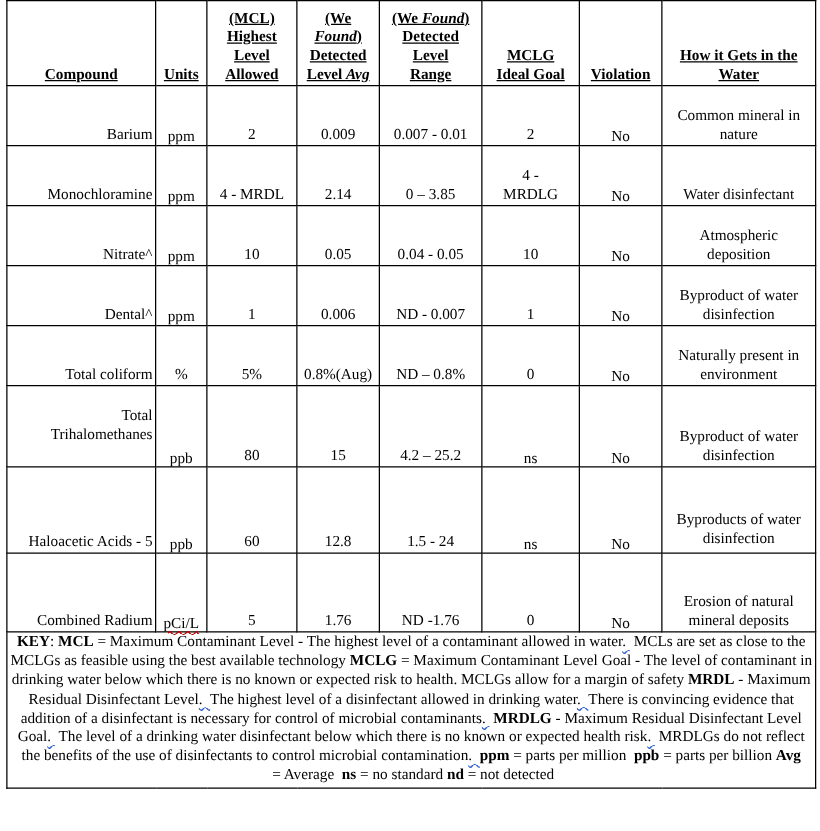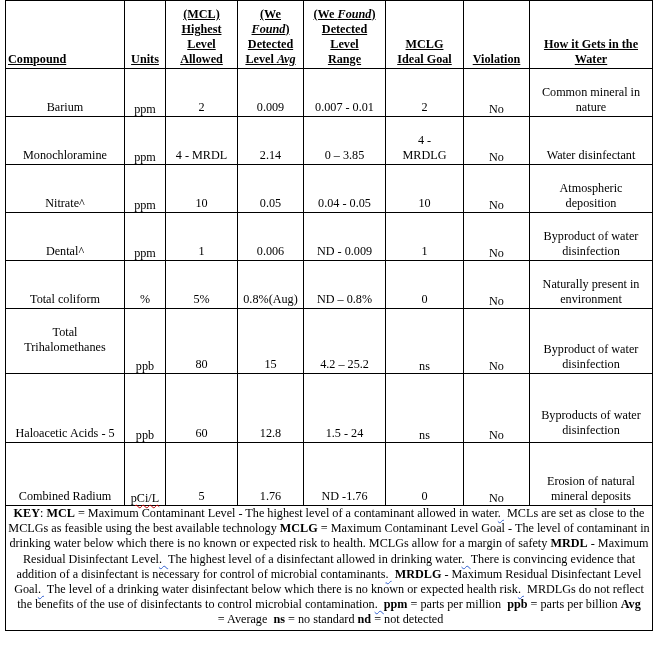--- a/index.html
+++ b/index.html
@@ -2,23 +2,23 @@
 <html><head>
 <meta charset="utf-8">
 <style>
   html, body { margin: 0; padding: 0; background: #ffffff; }
   body { width: 656px; height: 665px; position: relative; overflow: hidden;
          font-family: "Liberation Serif", "DejaVu Serif", serif; color: #000; }
   table.wq { position: absolute; left: 5px; top: 0px; border-collapse: collapse;
              table-layout: fixed; width: 647px; font-size: 12.2px; line-height: 15px; }
   table.wq td, table.wq th { border: 1px solid #000; padding: 0 2px 1px 2px; vertical-align: bottom; }
   table.wq th { font-weight: bold; text-align: center; height: 66px; text-decoration: underline; }
-  table.wq th.left { text-align: left; }
+  table.wq th.left { text-align: center; }
   table.wq td { text-align: center; }
-  table.wq td.left { text-align: center; margin-left: 32px; }
+  table.wq td.left { text-align: right; margin-left: 32px; }
   tr.r48 td { height: 46px; }
   tr.r66 td { height: 64px; }
   tr.r62 td { height: 61px; font-family: Liberation Serif, serif; }
   td.units { vertical-align: bottom; }
   td.units span { position: relative; top: 2px; }
   td.how { line-height: 15px; }
   .squig { text-decoration: underline wavy #c00000; text-decoration-thickness: 1px; text-underline-offset: 2px; }
   .blu { text-decoration: underline wavy #2f5fd0; text-decoration-thickness: 1px; text-underline-offset: 2px; }
   td.key { text-align: right; vertical-align: top !important; font-size: 12.2px; line-height: 15.2px;
            padding: 0 2px 2px 2px !important; }
@@ -116,21 +116,21 @@
           <div>deposition</div>
         </td>
   </tr>
   <tr class="r48">
     <td class="left">
           <div>Dental^</div>
         </td>
     <td class="units"><span>ppm</span></td>
     <td>1</td>
     <td>0.006</td>
-    <td>ND - 0.009</td>
+    <td>ND - 0.007</td>
     <td>1</td>
     <td class="units"><span>No</span></td>
     <td class="how">
           <div>Byproduct of water</div>
           <div>disinfection</div>
         </td>
   </tr>
   <tr class="r48">
     <td class="left">
           <div>Total coliform</div>

